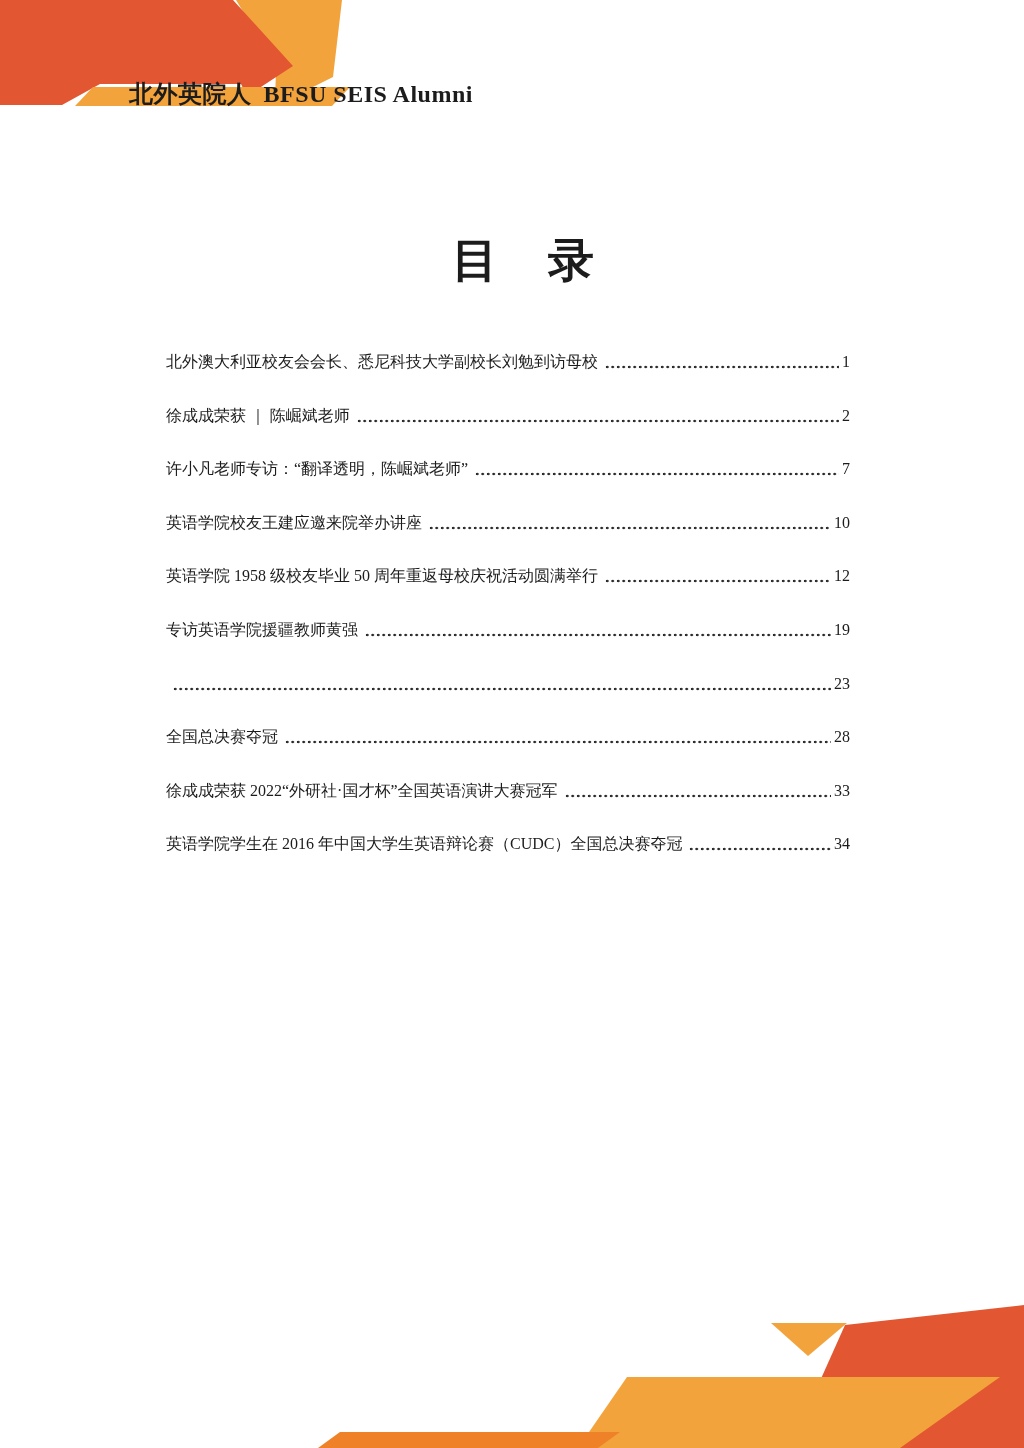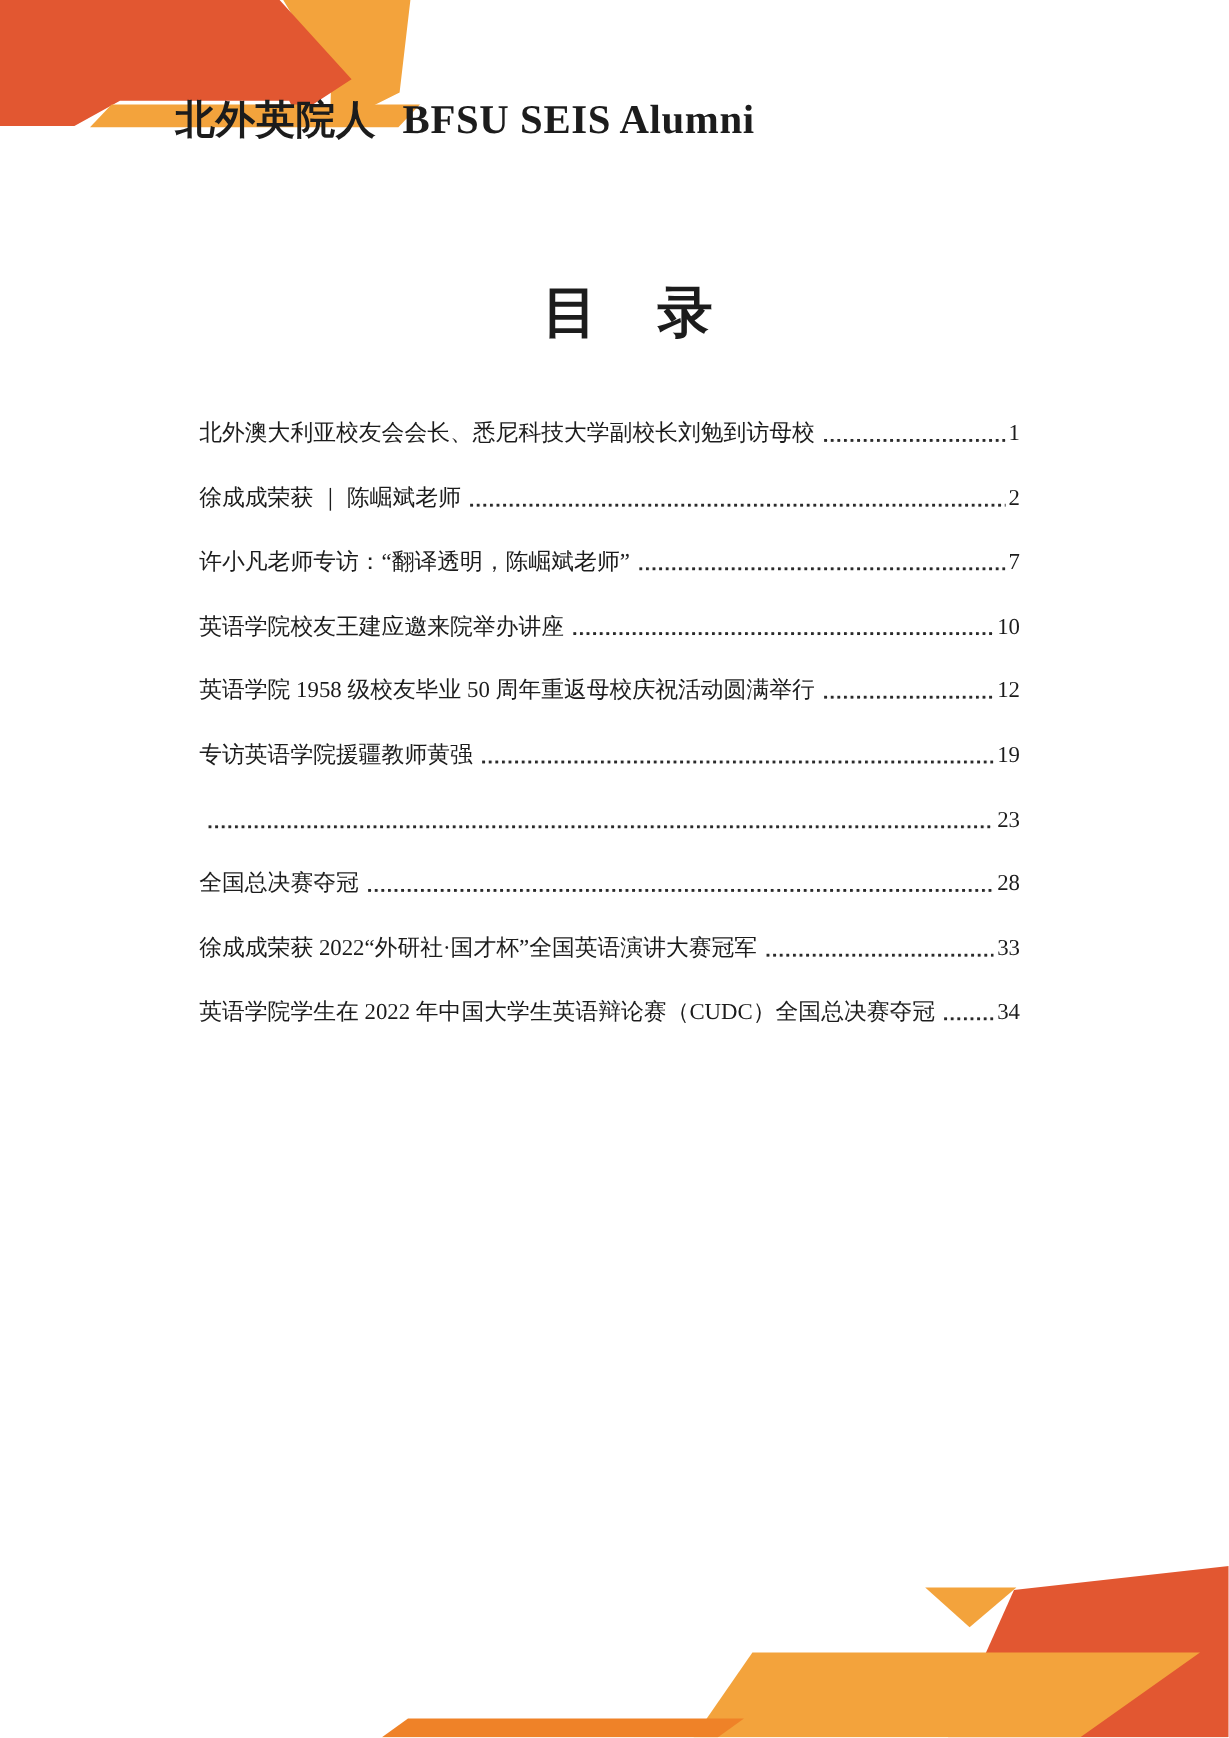--- a/index.html
+++ b/index.html
@@ -16,39 +16,39 @@
   .deco-top{top:0;left:0;}
   .deco-bottom{bottom:0;left:0;}
 
   
   .masthead{
     position:absolute;left:129px;top:78px;
     white-space:nowrap;
     font-weight:bold;
     letter-spacing:0.5px;
   }
-  .masthead .zh{font-size:33px;margin-left:17px;}
-  .masthead .en{font-size:34px;margin-left:22px;}
+  .masthead .zh{font-size:24px;}
+  .masthead .en{font-size:24px;margin-left:12px;}
 
   
   .toc-heading{
     position:absolute;left:12px;top:230px;width:1024px;
     text-align:center;
     font-size:46px;font-weight:900;
     letter-spacing:2px;
   }
 
   
   .toc-list{
     position:absolute;left:166px;top:349px;width:684px;
   }
   .toc-row{
     display:flex;align-items:baseline;
     height:53.6px;
-    font-size:19px;
+    font-size:16px;
     line-height:26px;
   }
   .toc-title-text{white-space:nowrap;}
   .leader{
     flex:1 1 auto;min-width:0;
     height:20px;align-self:flex-start;
     margin:0 3px 0 7px;
     background-image:radial-gradient(circle at 2px 2px,#2a2a2a 1.25px,transparent 1.6px);
     background-size:5.5px 4px;
     background-repeat:repeat-x;
@@ -117,17 +117,17 @@
       <span class="toc-title-text">全国总决赛夺冠</span>
       <span class="leader"></span>
       <span class="toc-page">28</span>
     </div>
     <div class="toc-row">
       <span class="toc-title-text">徐成成荣获 2022“外研社·国才杯”全国英语演讲大赛冠军</span>
       <span class="leader"></span>
       <span class="toc-page">33</span>
     </div>
     <div class="toc-row">
-      <span class="toc-title-text">英语学院学生在 2022 年中国大学生英语辩论赛（CUDC）全国总决赛夺冠</span>
+      <span class="toc-title-text">英语学院学生在 2016 年中国大学生英语辩论赛（CUDC）全国总决赛夺冠</span>
       <span class="leader"></span>
       <span class="toc-page">34</span>
     </div>
   </div>
 
 </body></html>

